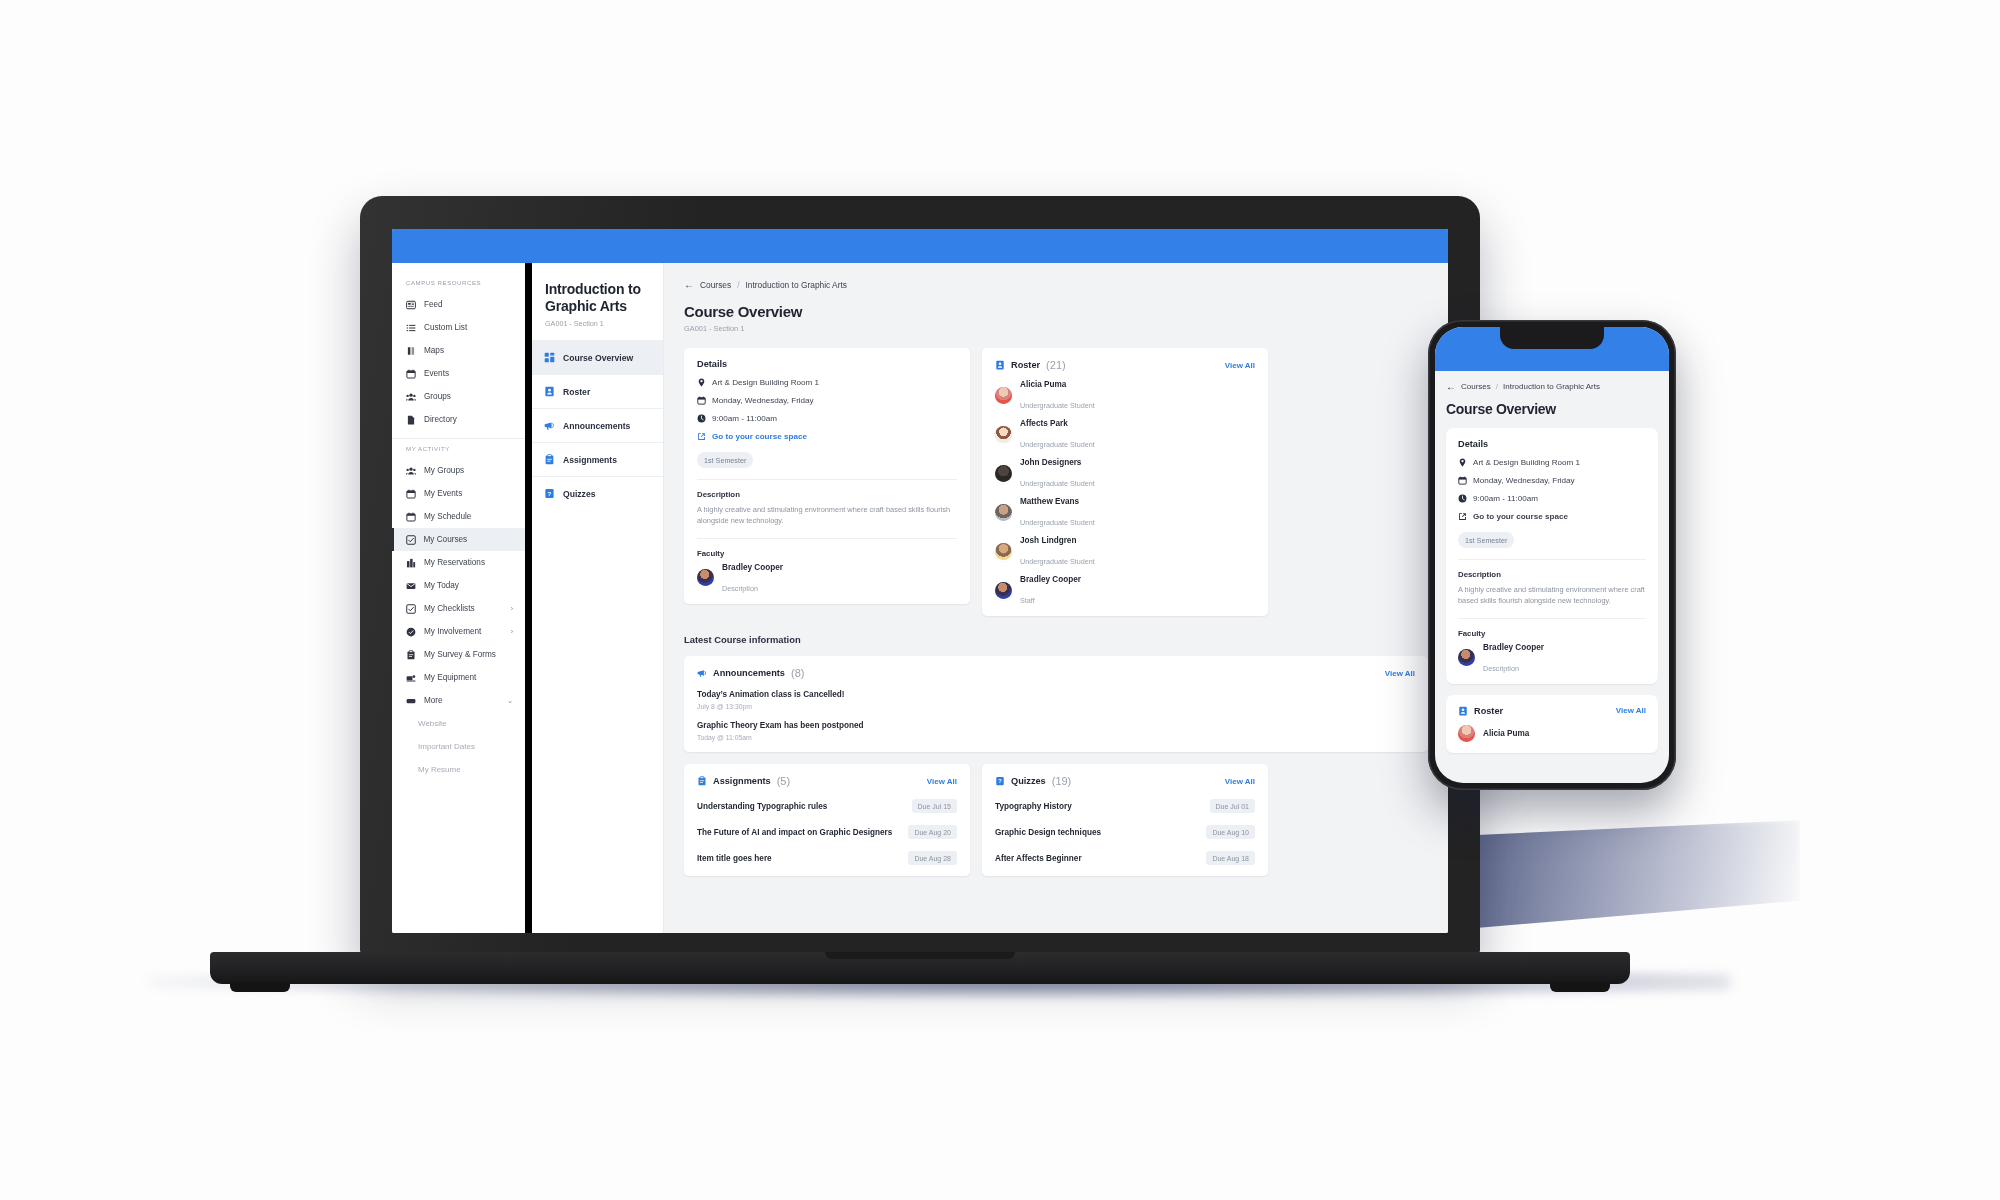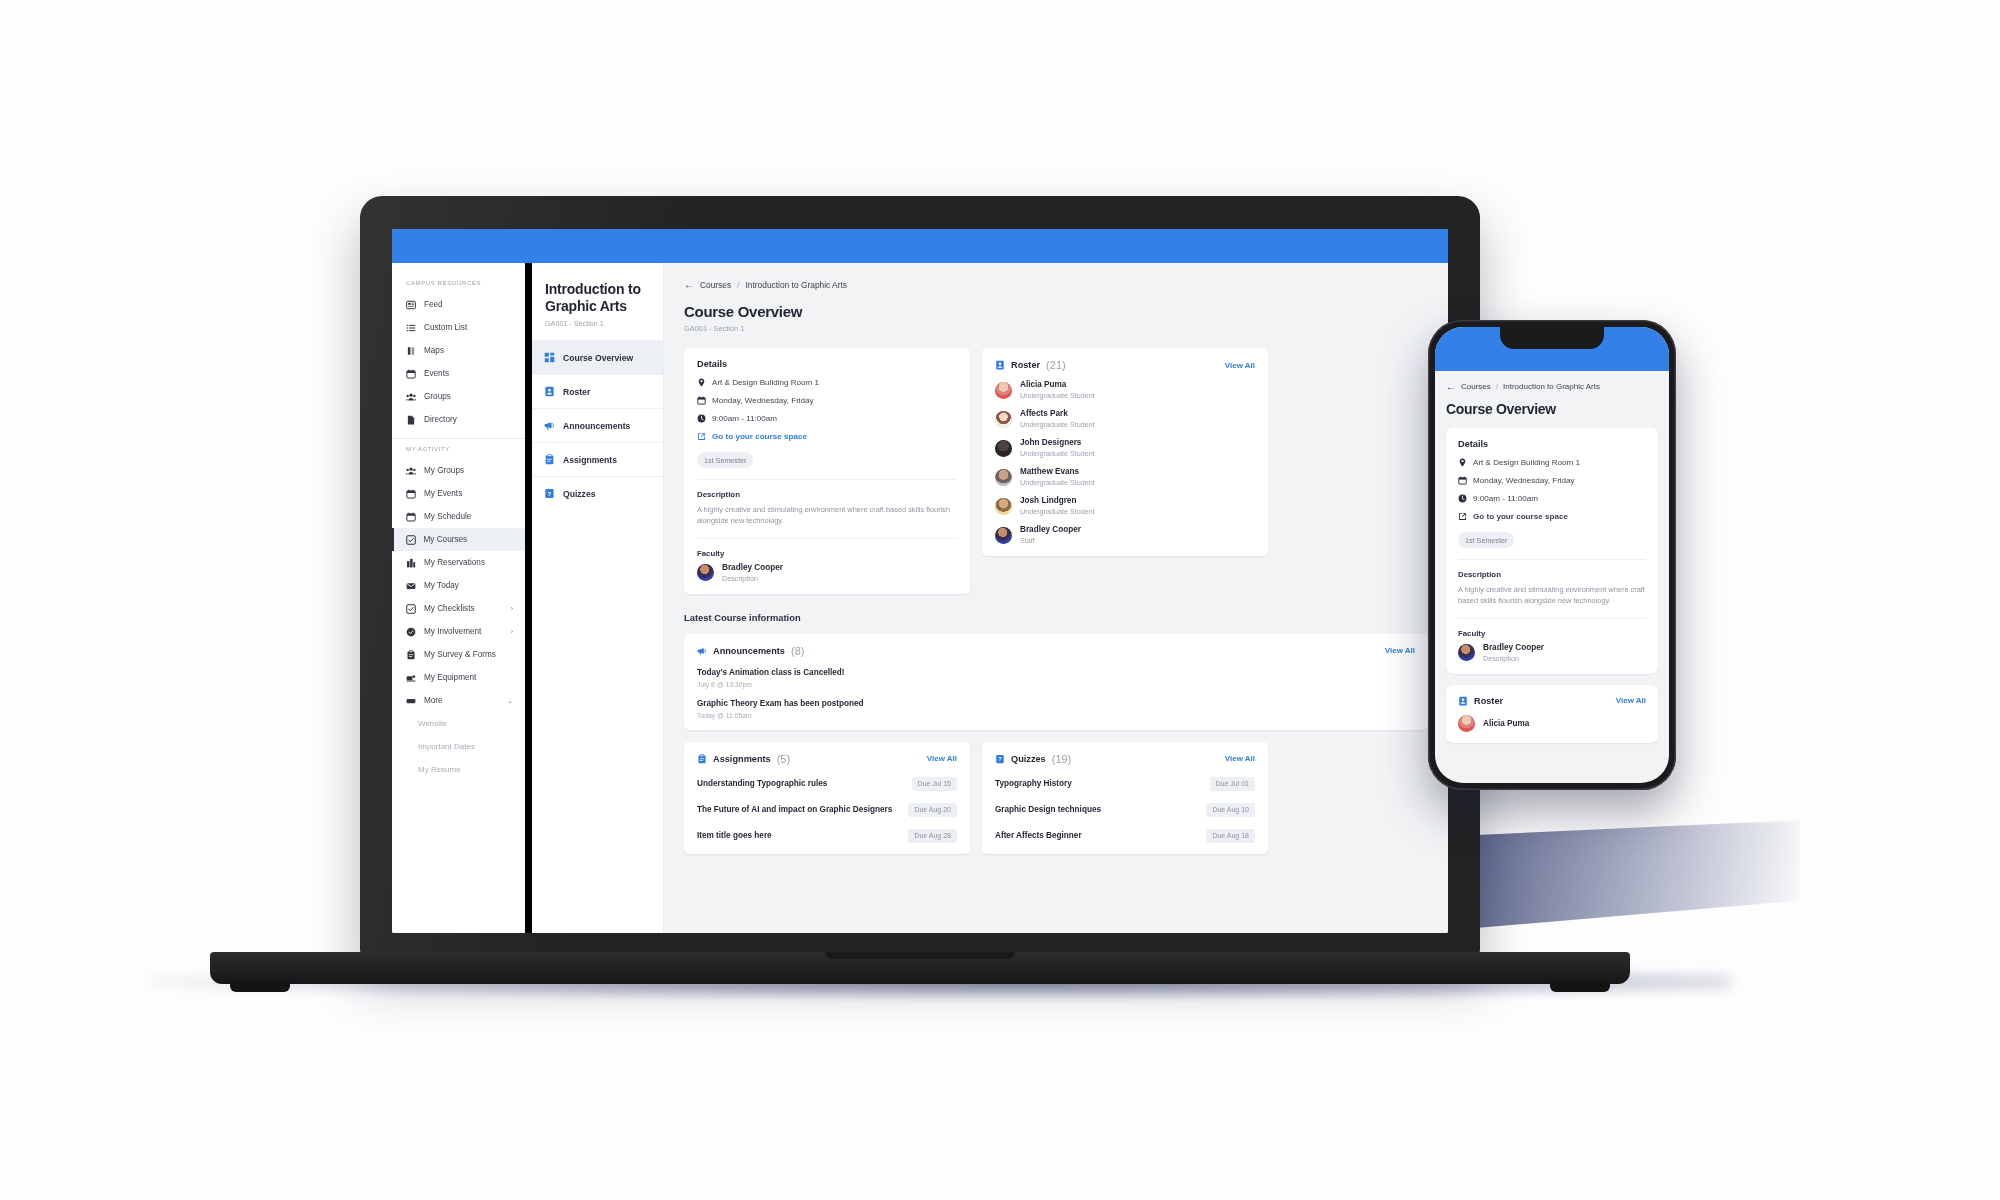--- a/index.html
+++ b/index.html
@@ -139,21 +139,21 @@
   .detail-link .di { color:#2f7de1; }
   .chip { display:inline-block; margin-top:11px; background:#eceff3; color:#7b8391; font-size:7.2px; padding:3.5px 7px; border-radius:8px; }
   .hr { height:1px; background:#edeff2; margin: 11px 0 10px 0; }
   .sec-h { font-size: 7.8px; font-weight:700; color:#2b3040; }
   .sec-p { font-size: 7.4px; color: #8d94a0; line-height: 1.55; margin-top: 5px; }
 
   .person { display:flex; align-items:center; gap:8px; margin-top: 9px; }
   .avatar { width: 17px; height:17px; border-radius: 50%; flex:0 0 17px; background:#cfd4dc; overflow:hidden; position:relative; box-shadow: 0 0 0 1.5px #fff, 0 1px 2px rgba(0,0,0,.16); }
   .avatar i { position:absolute; inset:0; display:block; }
   .p-name { font-size: 8.2px; font-weight:700; color:#1f2430; }
-  .p-role { font-size: 7.2px; color:#9aa1ad; margin-top:2px; }
+  .p-role { font-size: 7.2px; color:#9aa1ad; margin-top:12px; }
   .faculty-wrap .person { margin-top: 5px; }
 
   .sect-title { font-size: 9.4px; font-weight:700; color:#2b3040; margin-top: 18px; }
 
   .list-item { margin-top: 11px; }
   .li-title { font-size: 8.2px; font-weight:700; color:#1f2430; }
   .li-meta { font-size: 6.8px; color:#a7adb8; margin-top: 4px; }
   .li-row { display:flex; align-items:center; gap:8px; margin-top: 12px; }
   .li-row .li-title { flex:1; min-width:0; overflow:hidden; white-space:nowrap; text-overflow:ellipsis;}
   .due { background:#eceff3; color:#8d94a0; font-size:7px; padding:3.5px 6px; border-radius:3px; white-space:nowrap; }

